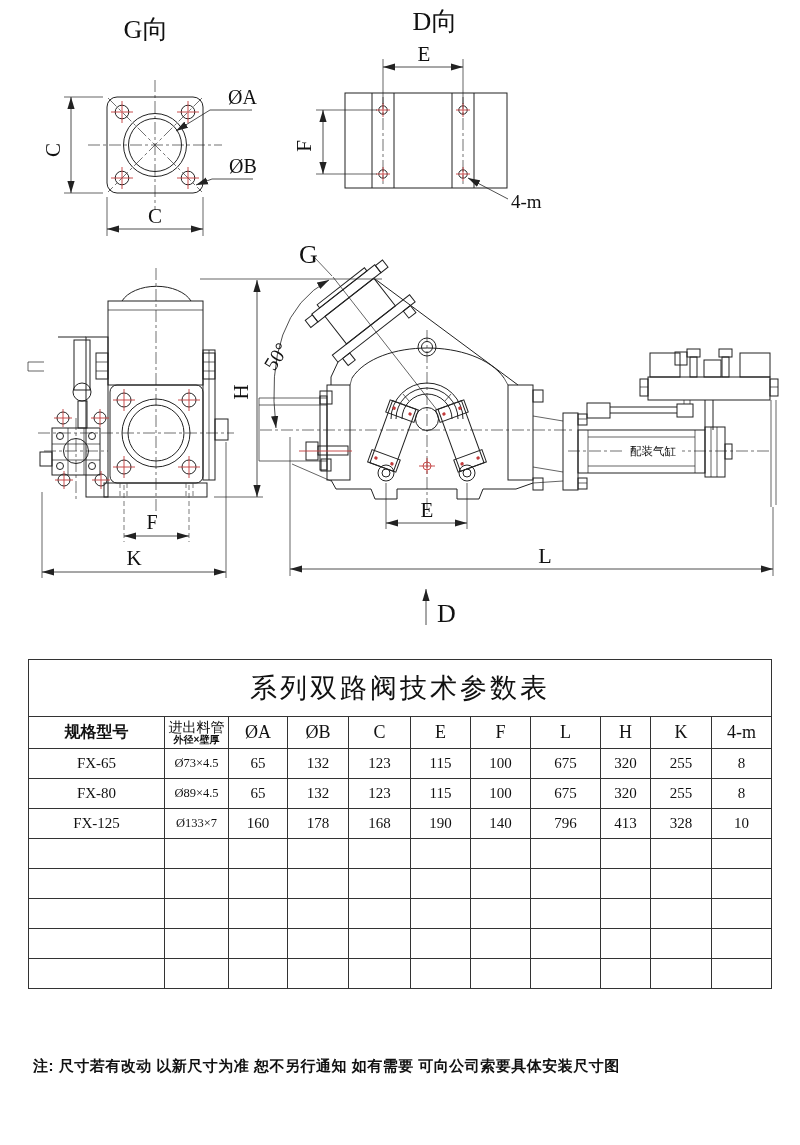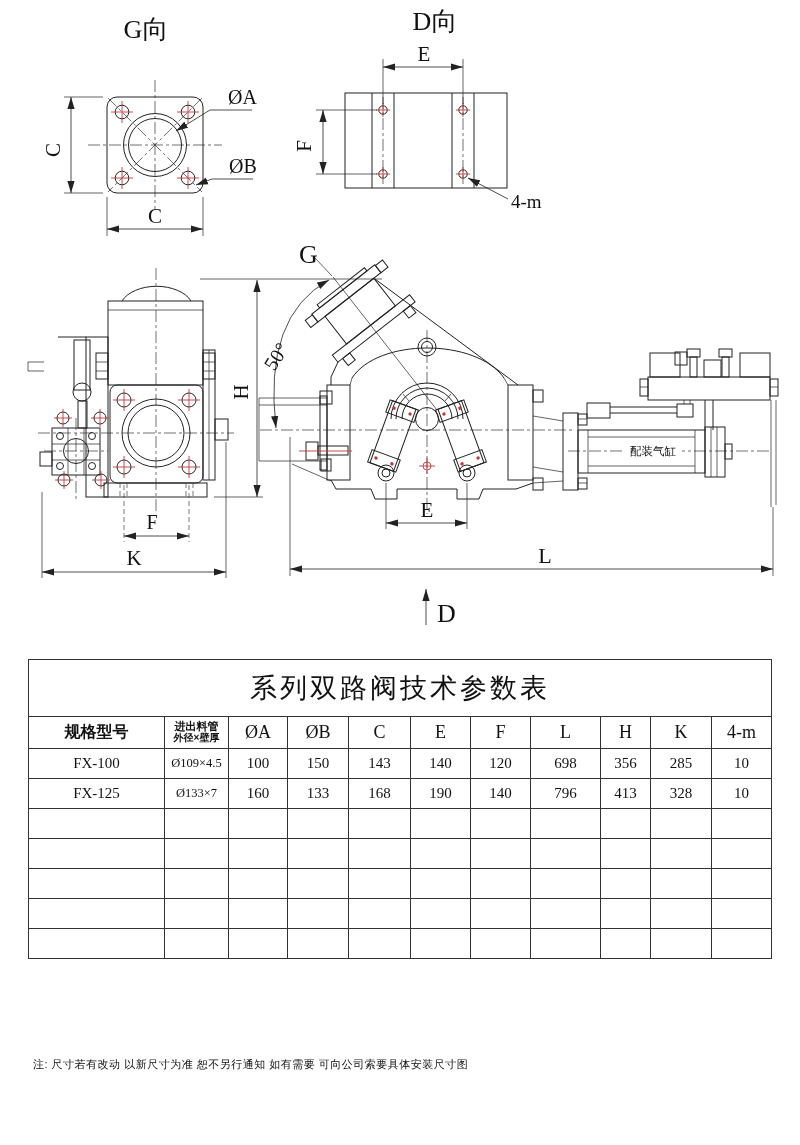--- a/index.html
+++ b/index.html
@@ -14,26 +14,26 @@
   .dim{stroke:#222;fill:none;stroke-width:.8}
   .dot{fill:#c23b3b;stroke:none}
   #spec-table{position:absolute;left:28px;top:659px;width:743px;border-collapse:collapse;table-layout:fixed;background:#fff}
   #spec-table td{border:1px solid #333;text-align:center;vertical-align:middle;padding:0;overflow:hidden;white-space:nowrap}
   #spec-table tr.rim td{border-width:1.6px}
   .title-cell{height:56px;font-family:Liberation Sans, sans-serif;font-size:27px;letter-spacing:3px;font-weight:500}
   .hdr td{height:31px}
   .hdr .cn{font-size:16px;font-weight:bold;font-family:"Liberation Sans",sans-serif}
   .hdr .lt{font-size:18px;font-family:"Liberation Serif",serif}
   .hdr .two{line-height:1.05}
-  .hdr .two .a{display:block;font-size:11px;font-weight:bold}
+  .hdr .two .a{display:block;font-size:14px;font-weight:normal}
   .hdr .two .b{display:block;font-size:10px;font-weight:bold}
   .datarow td{height:29px;font-family:"Liberation Serif",serif;font-size:15px}
   .datarow td.pipe{font-size:12.5px}
   .emptyrow td{height:29px}
-  #note{position:absolute;left:33px;top:1057px;font-size:11px;font-weight:normal;letter-spacing:.5px}
+  #note{position:absolute;left:33px;top:1057px;font-size:15px;font-weight:bold;letter-spacing:.5px}
 </style>
 </head>
 <body>
 
 <svg id="drawing" width="800" height="655" viewBox="0 0 800 655">
   <defs>
     <marker id="ae" orient="auto" markerUnits="userSpaceOnUse" markerWidth="12" markerHeight="8" refX="10" refY="3" viewBox="0 0 10 6">
       <path d="M0,0 L10,3 L0,6 Z" fill="#222"></path>
     </marker>
     <marker id="as" orient="auto-start-reverse" markerUnits="userSpaceOnUse" markerWidth="12" markerHeight="8" refX="10" refY="3" viewBox="0 0 10 6">
@@ -374,37 +374,50 @@
       <td class="lt">ØB</td>
       <td class="lt">C</td>
       <td class="lt">E</td>
       <td class="lt">F</td>
       <td class="lt">L</td>
       <td class="lt">H</td>
       <td class="lt">K</td>
       <td class="lt">4-m</td>
     </tr>
     <tr class="datarow">
-      <td>FX-100</td>
-        <td class="pipe">Ø109×4.5</td>
+      <td>FX-65</td>
+        <td class="pipe">Ø73×4.5</td>
+        <td>65</td>
+        <td>132</td>
+        <td>123</td>
+        <td>115</td>
         <td>100</td>
-        <td>150</td>
-        <td>143</td>
-        <td>140</td>
-        <td>120</td>
-        <td>698</td>
-        <td>356</td>
-        <td>285</td>
-        <td>10</td>
+        <td>675</td>
+        <td>320</td>
+        <td>255</td>
+        <td>8</td>
+    </tr>
+    <tr class="datarow">
+      <td>FX-80</td>
+        <td class="pipe">Ø89×4.5</td>
+        <td>65</td>
+        <td>132</td>
+        <td>123</td>
+        <td>115</td>
+        <td>100</td>
+        <td>675</td>
+        <td>320</td>
+        <td>255</td>
+        <td>8</td>
     </tr>
     <tr class="datarow">
       <td>FX-125</td>
         <td class="pipe">Ø133×7</td>
         <td>160</td>
-        <td>133</td>
+        <td>178</td>
         <td>168</td>
         <td>190</td>
         <td>140</td>
         <td>796</td>
         <td>413</td>
         <td>328</td>
         <td>10</td>
     </tr>
     <tr class="emptyrow">
         <td></td>

